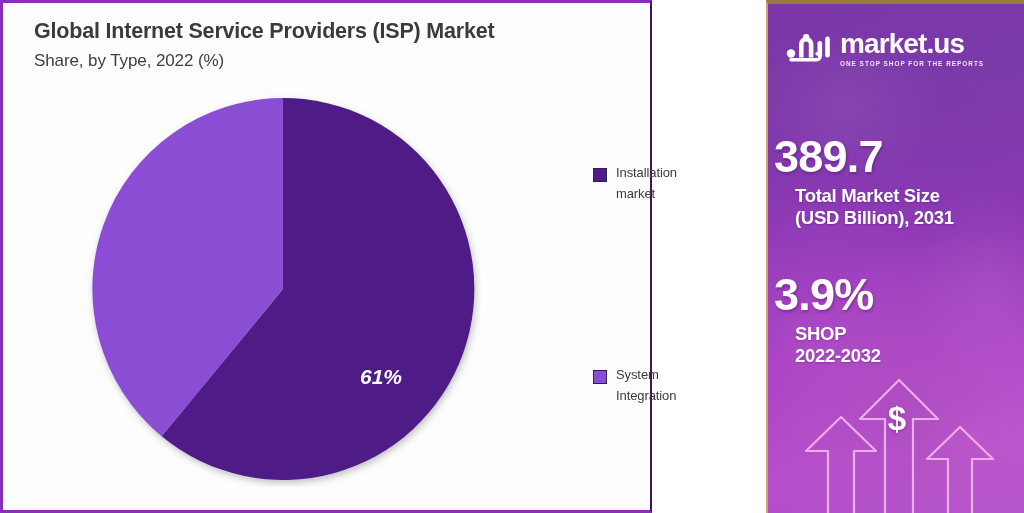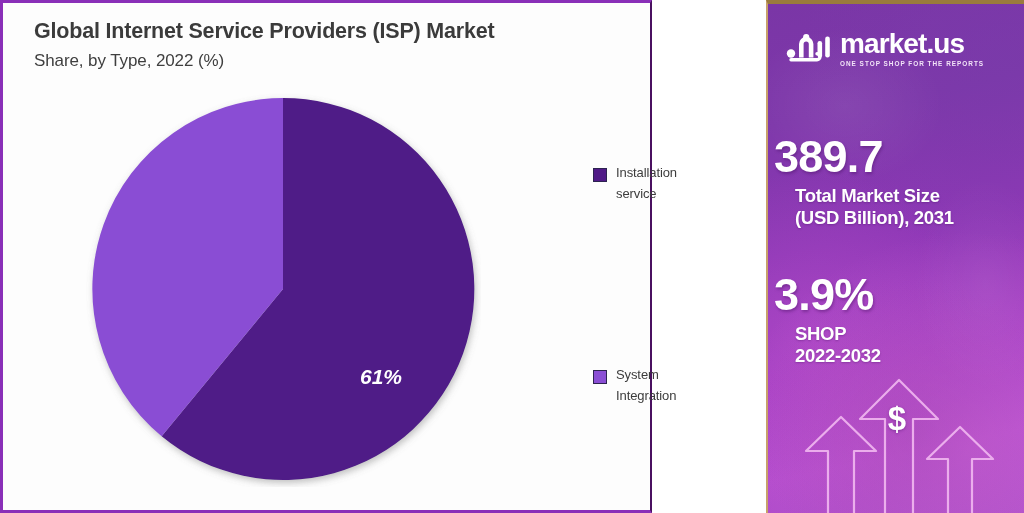--- a/index.html
+++ b/index.html
@@ -244,21 +244,21 @@
           <text class="pie-label" x="296" y="293" text-anchor="middle">61%</text>
         </svg>
       </div>
 
       <div class="legend">
 
         <div class="legend-item item-0">
           <span class="legend-swatch" style="background:#501a87"></span>
           <span class="legend-text">
             <span>Installation</span><br>
-            <span>service</span>
+            <span>market</span>
           </span>
         </div>
 
         <div class="legend-item item-1">
           <span class="legend-swatch" style="background:#8a4ed4"></span>
           <span class="legend-text">
             <span>System</span><br>
             <span>Integration</span>
           </span>
         </div>

